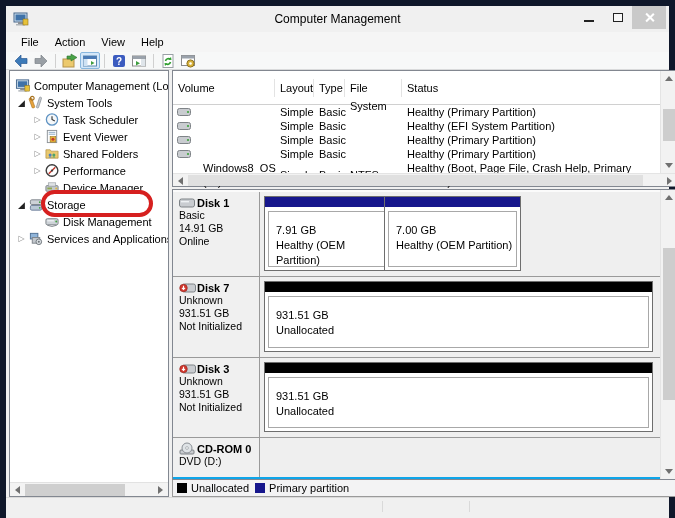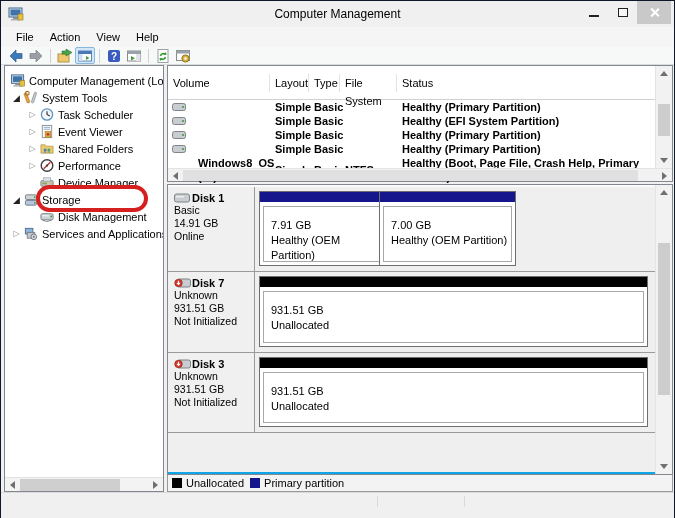--- a/index.html
+++ b/index.html
@@ -1,20 +1,20 @@
 <!DOCTYPE html>
 <html><head>
 <meta charset="utf-8">
 <style>
   * { box-sizing: border-box; margin: 0; padding: 0; }
   html,body { width:675px; height:518px; overflow:hidden; background:#fff; }
   body { font-family:"Liberation Sans", sans-serif; font-size:11px; color:#000; }
 
   .window { position:relative; width:675px; height:518px; background:#f0f0f0;
-            border:1px solid #0f172a; }
+            border:6px solid #0f172a; }
 
   
   .titlebar { position:absolute; left:0; top:0; width:100%; height:26px; }
   .app-icon { position:absolute; left:7px; top:5px; width:16px; height:16px; }
   .title { position:absolute; left:0; top:0; width:100%; height:26px; line-height:26px;
            text-align:center; font-size:12px; }
   .winbtns { position:absolute; right:3px; top:0; height:26px; display:flex; align-items:flex-start; }
   .tb-btn { width:29px; height:23px; display:flex; align-items:center; justify-content:center; }
   .tb-btn.close { width:34px; background:#c9c9c9; }
   .glyph-min { width:10px; height:2px; background:#222; margin-top:6px; }
@@ -55,21 +55,21 @@
   .tree-hscroll .thumb { position:absolute; left:15px; top:1px; width:100px; height:12px; background:#cfcfcf; }
 
   
   .volume-pane { position:absolute; left:166px; top:64px; width:506px; height:117px;
                  background:#fff; border:1px solid #828790; }
   .vhead { display:grid; grid-template-columns:102px 39px 31px 57px 1fr; height:34px;
            border-bottom:1px solid #d0d0d0; align-items:center; width:488px; }
   .vhead span { border-right:1px solid #e3e3e3; height:18px; line-height:18px; padding-left:5px; }
   .vrow { display:grid; grid-template-columns:102px 39px 31px 57px 1fr; height:14px;
           align-items:center; width:488px; }
-  .vrow span { padding-left:5px; line-height:14px;font-weight:bold; }
+  .vrow span { padding-left:5px; line-height:14px; }
   .vcell-volume { display:flex; align-items:center; gap:21px; padding-left:4px !important; }
 
   .vscroll { position:absolute; right:0; top:0; width:17px; background:#f2f2f2; border-left:1px solid #e4e4e4; }
   .vol-vscroll { height:102px; }
   .disk-vscroll { height:289px; }
   .sc-arr { position:absolute; left:0; width:16px; height:15px; display:flex; align-items:center; justify-content:center; }
   .sc-thumb { position:absolute; left:2px; width:12px; background:#cdcdcd; }
   .vol-hscroll { position:absolute; left:0; bottom:0; width:504px; height:13px; background:#f2f2f2; border-top:1px solid #e4e4e4; }
   .vol-hscroll .hthumb { position:absolute; left:15px; top:1px; height:11px; width:455px; background:#e0e0e0; }
   .harr { position:absolute; top:0; width:15px; height:13px; display:flex; align-items:center; justify-content:center; }
@@ -502,20 +502,31 @@
             <div class="band unalloc"></div>
             <div class="pinner">
                 <div>931.51 GB</div>
                 <div>Unallocated</div>
               </div>
           </div>
         </div>
       </div>
 
       <div class="drow" style="height:39px; border-bottom:none">
+        <div class="dhead" style="padding-top:4px">
+          <div class="dname">
+              <svg width="17" height="13">
+                <rect x="1" y="8" width="14" height="4" rx="1" fill="#c9ccd0" stroke="#7e8387"></rect>
+                <circle cx="8" cy="6" r="5" fill="#dfe3e6" stroke="#8b9096"></circle>
+                <circle cx="8" cy="6" r="1.4" fill="#f7f9fa" stroke="#8b9096" stroke-width="0.6"></circle>
+              </svg>
+              <span>CD-ROM 0</span>
+            </div>
+          <div class="dline">DVD (D:)</div>
+        </div>
         <div class="parts"></div>
       </div>
 
     </div>
 
     <div class="vscroll disk-vscroll" style="right:0; position:absolute;">
       <div class="sc-arr" style="top:0">
           <span class="arr-up"></span>
         </div>
       <div class="sc-thumb" style="top:58px; height:152px"></div>

